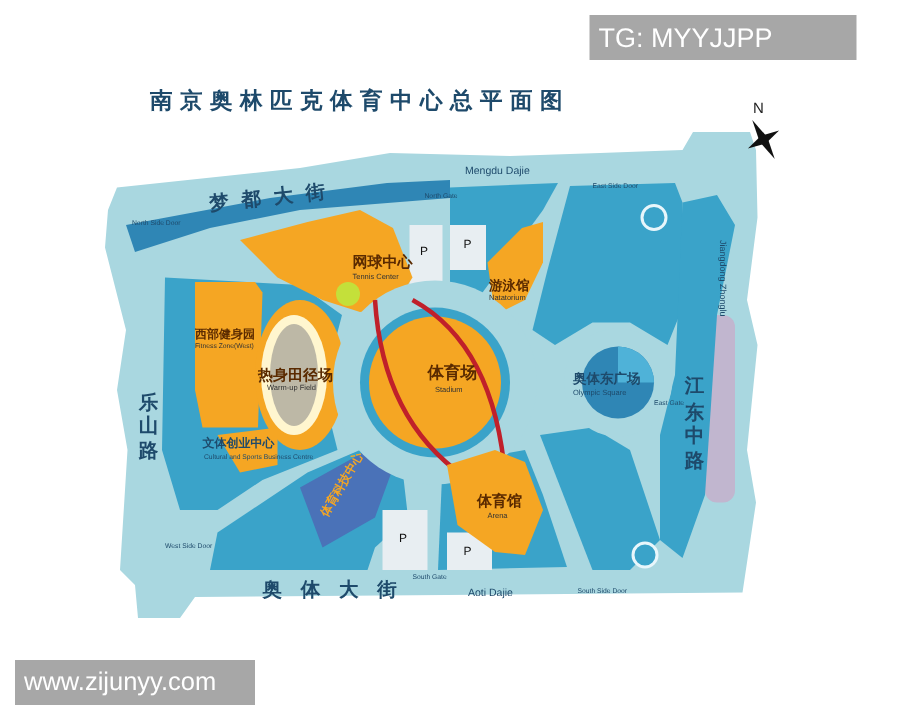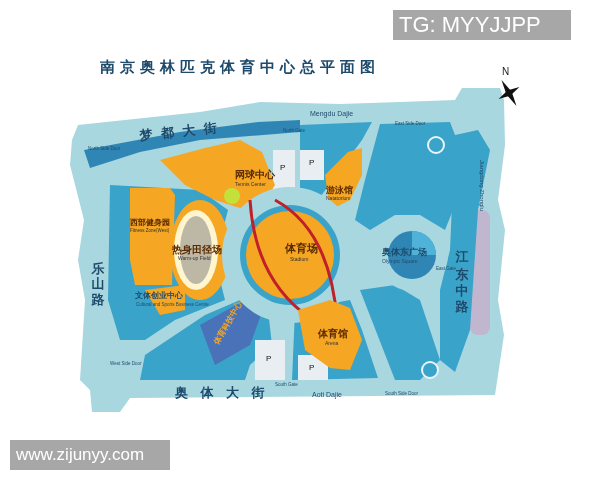--- a/index.html
+++ b/index.html
@@ -1,19 +1,19 @@
 <!DOCTYPE html>
 <html><head>
 <meta charset="utf-8">
 <style>
   html, body { margin:0; padding:0; }
   body { width:600px; height:480px; background:#ffffff; position:relative; overflow:hidden;
          font-family:"DejaVu Sans", sans-serif; }
   .wm { position:absolute; background:#a7a7a7; color:#fff; font-family:"Liberation Sans", sans-serif;
-        font-size:22px; line-height:30px; padding:0 6px; }
+        font-size:18px; line-height:30px; padding:0 6px; }
   #wm-top { left:393px; top:10px; width:178px; height:30px; box-sizing:border-box; }
   #wm-bottom { left:10px; top:440px; width:160px; height:30px; box-sizing:border-box; font-size:17px; }
   #title { position:absolute; left:100px; top:58px; width:290px; 
            font-family:"DejaVu Sans", sans-serif; font-weight:bold; font-size:15px; letter-spacing:5px; color:#1e4a6b; }
   svg { position:absolute; left:0; top:0; }
   .cn { font-family:"DejaVu Sans", sans-serif; font-weight:bold; }
   .en { font-family:"Liberation Sans", sans-serif; }
 </style>
 </head>
 <body>

